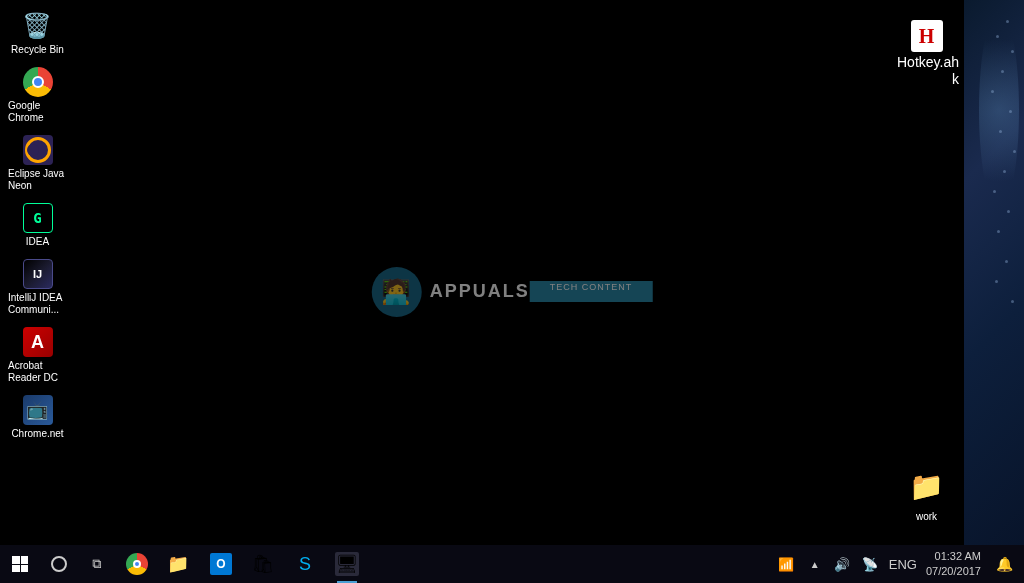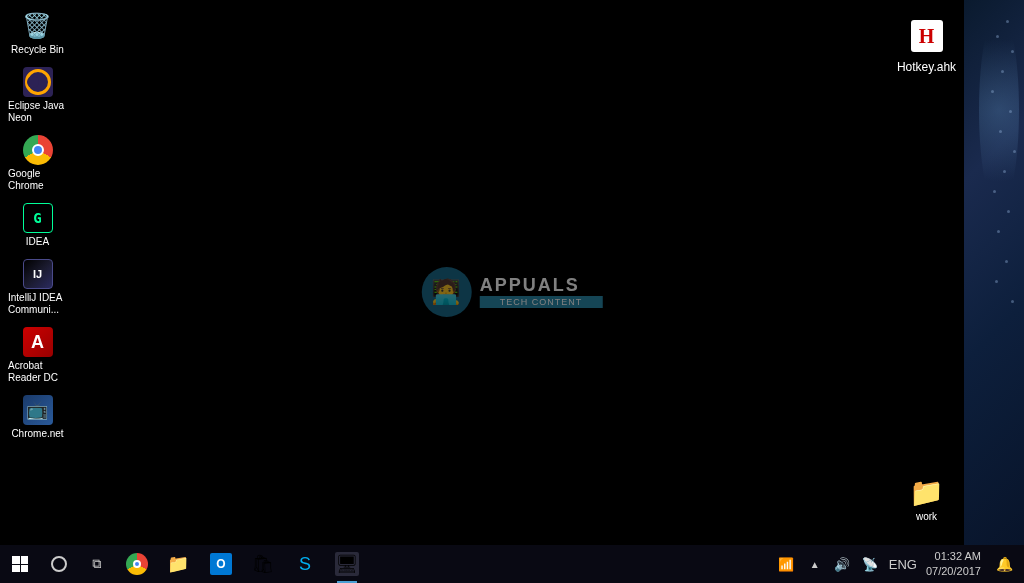--- a/index.html
+++ b/index.html
@@ -203,21 +203,21 @@
       height: 50px;
       background: #1a6a8a;
       border-radius: 50%;
       display: flex;
       align-items: center;
       justify-content: center;
       font-size: 24px;
     }
     .appuals-text-block {
       display: flex;
-      flex-direction: column;
+      flex-direction: row;
     }
     .appuals-title {
       color: #fff;
       font-size: 18px;
       font-weight: bold;
       letter-spacing: 2px;
     }
     .appuals-subtitle {
       background: #2a8aaa;
       color: #fff;
@@ -408,32 +408,32 @@
 
   <div class="desktop-icon">
     <div class="icon-img">
       <div style="font-size:24px;">🗑️</div>
     </div>
     <span class="icon-label">Recycle Bin</span>
   </div>
 
   <div class="desktop-icon">
     <div class="icon-img">
-      <div class="eclipse-icon"></div>
-    </div>
-    <span class="icon-label">Eclipse Java Neon</span>
-  </div>
-
-  <div class="desktop-icon">
-    <div class="icon-img">
       <div class="chrome-outer">
           <div class="chrome-inner"></div>
         </div>
     </div>
     <span class="icon-label">Google Chrome</span>
+  </div>
+
+  <div class="desktop-icon">
+    <div class="icon-img">
+      <div class="eclipse-icon"></div>
+    </div>
+    <span class="icon-label">Eclipse Java Neon</span>
   </div>
 
   <div class="desktop-icon">
     <div class="icon-img">
       <div class="giphy-icon">G</div>
     </div>
     <span class="icon-label">IDEA</span>
   </div>
 
   <div class="desktop-icon">
@@ -462,26 +462,26 @@
 <div class="appuals-watermark">
   <div class="appuals-logo">🧑‍💻</div>
   <div class="appuals-text-block">
     <span class="appuals-title">APPUALS</span>
     <span class="appuals-subtitle">TECH CONTENT</span>
   </div>
 </div>
 
 <div class="hotkey-icon-container" style="display:flex; flex-direction:column; align-items:center; width:65px;">
   <div style="width:32px; height:32px; background:#fff; border-radius:3px; display:flex; align-items:center; justify-content:center; font-size:20px; font-weight:bold; color:#cc0000; font-family:serif;">H</div>
-  <span class="icon-label" style="color:#fff; font-size:12px; text-align:left; margin-top:8px;">Hotkey.ahk</span>
+  <span class="icon-label" style="color:#fff; font-size:14px; text-align:right; margin-top:2px;">Hotkey.ahk</span>
 </div>
 
 <div class="work-folder-container" style="display:flex; flex-direction:column; align-items:center; width:65px;">
   <div style="font-size:28px;">📁</div>
-  <span class="icon-label" style="color:#fff; font-size:10px; text-align:center; margin-top:2px;">work</span>
+  <span class="icon-label" style="color:#fff; font-size:10px; text-align:center; margin-top:8px;">work</span>
 </div>
 
 <div class="taskbar">
 
   <div class="start-button">
     <div class="win-logo">
       <div></div>
         <div></div>
         <div></div>
         <div></div>

